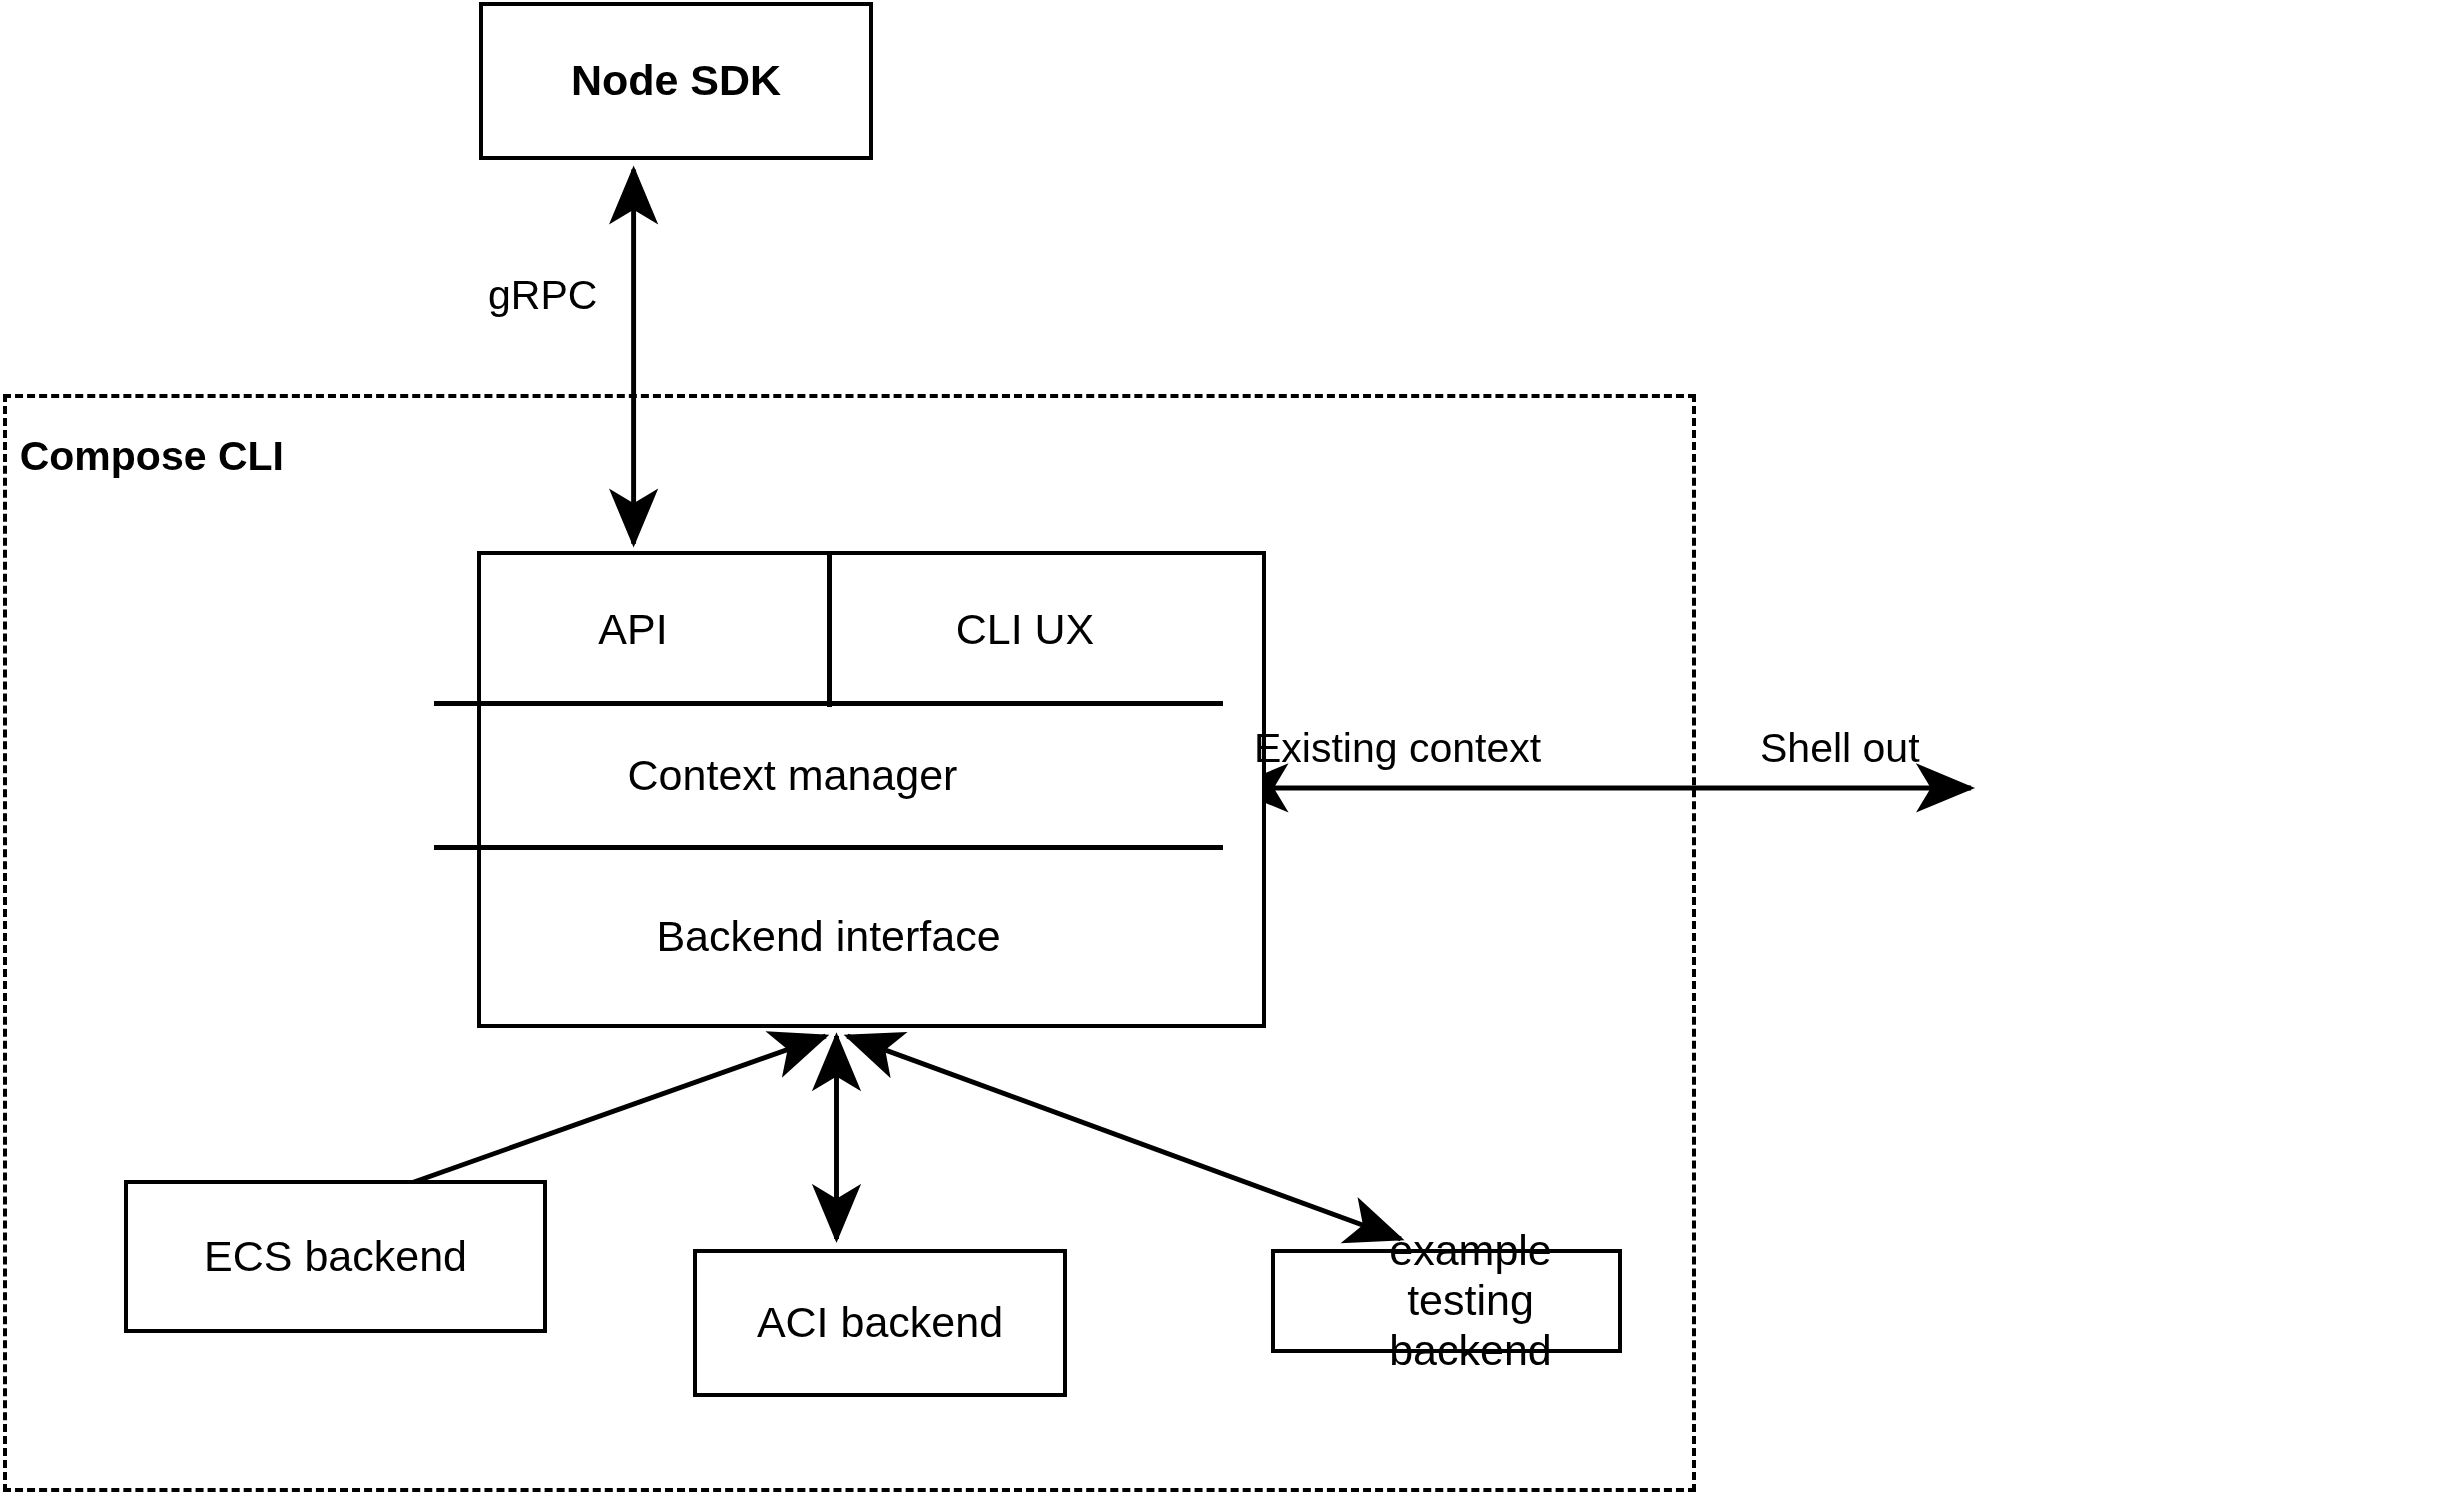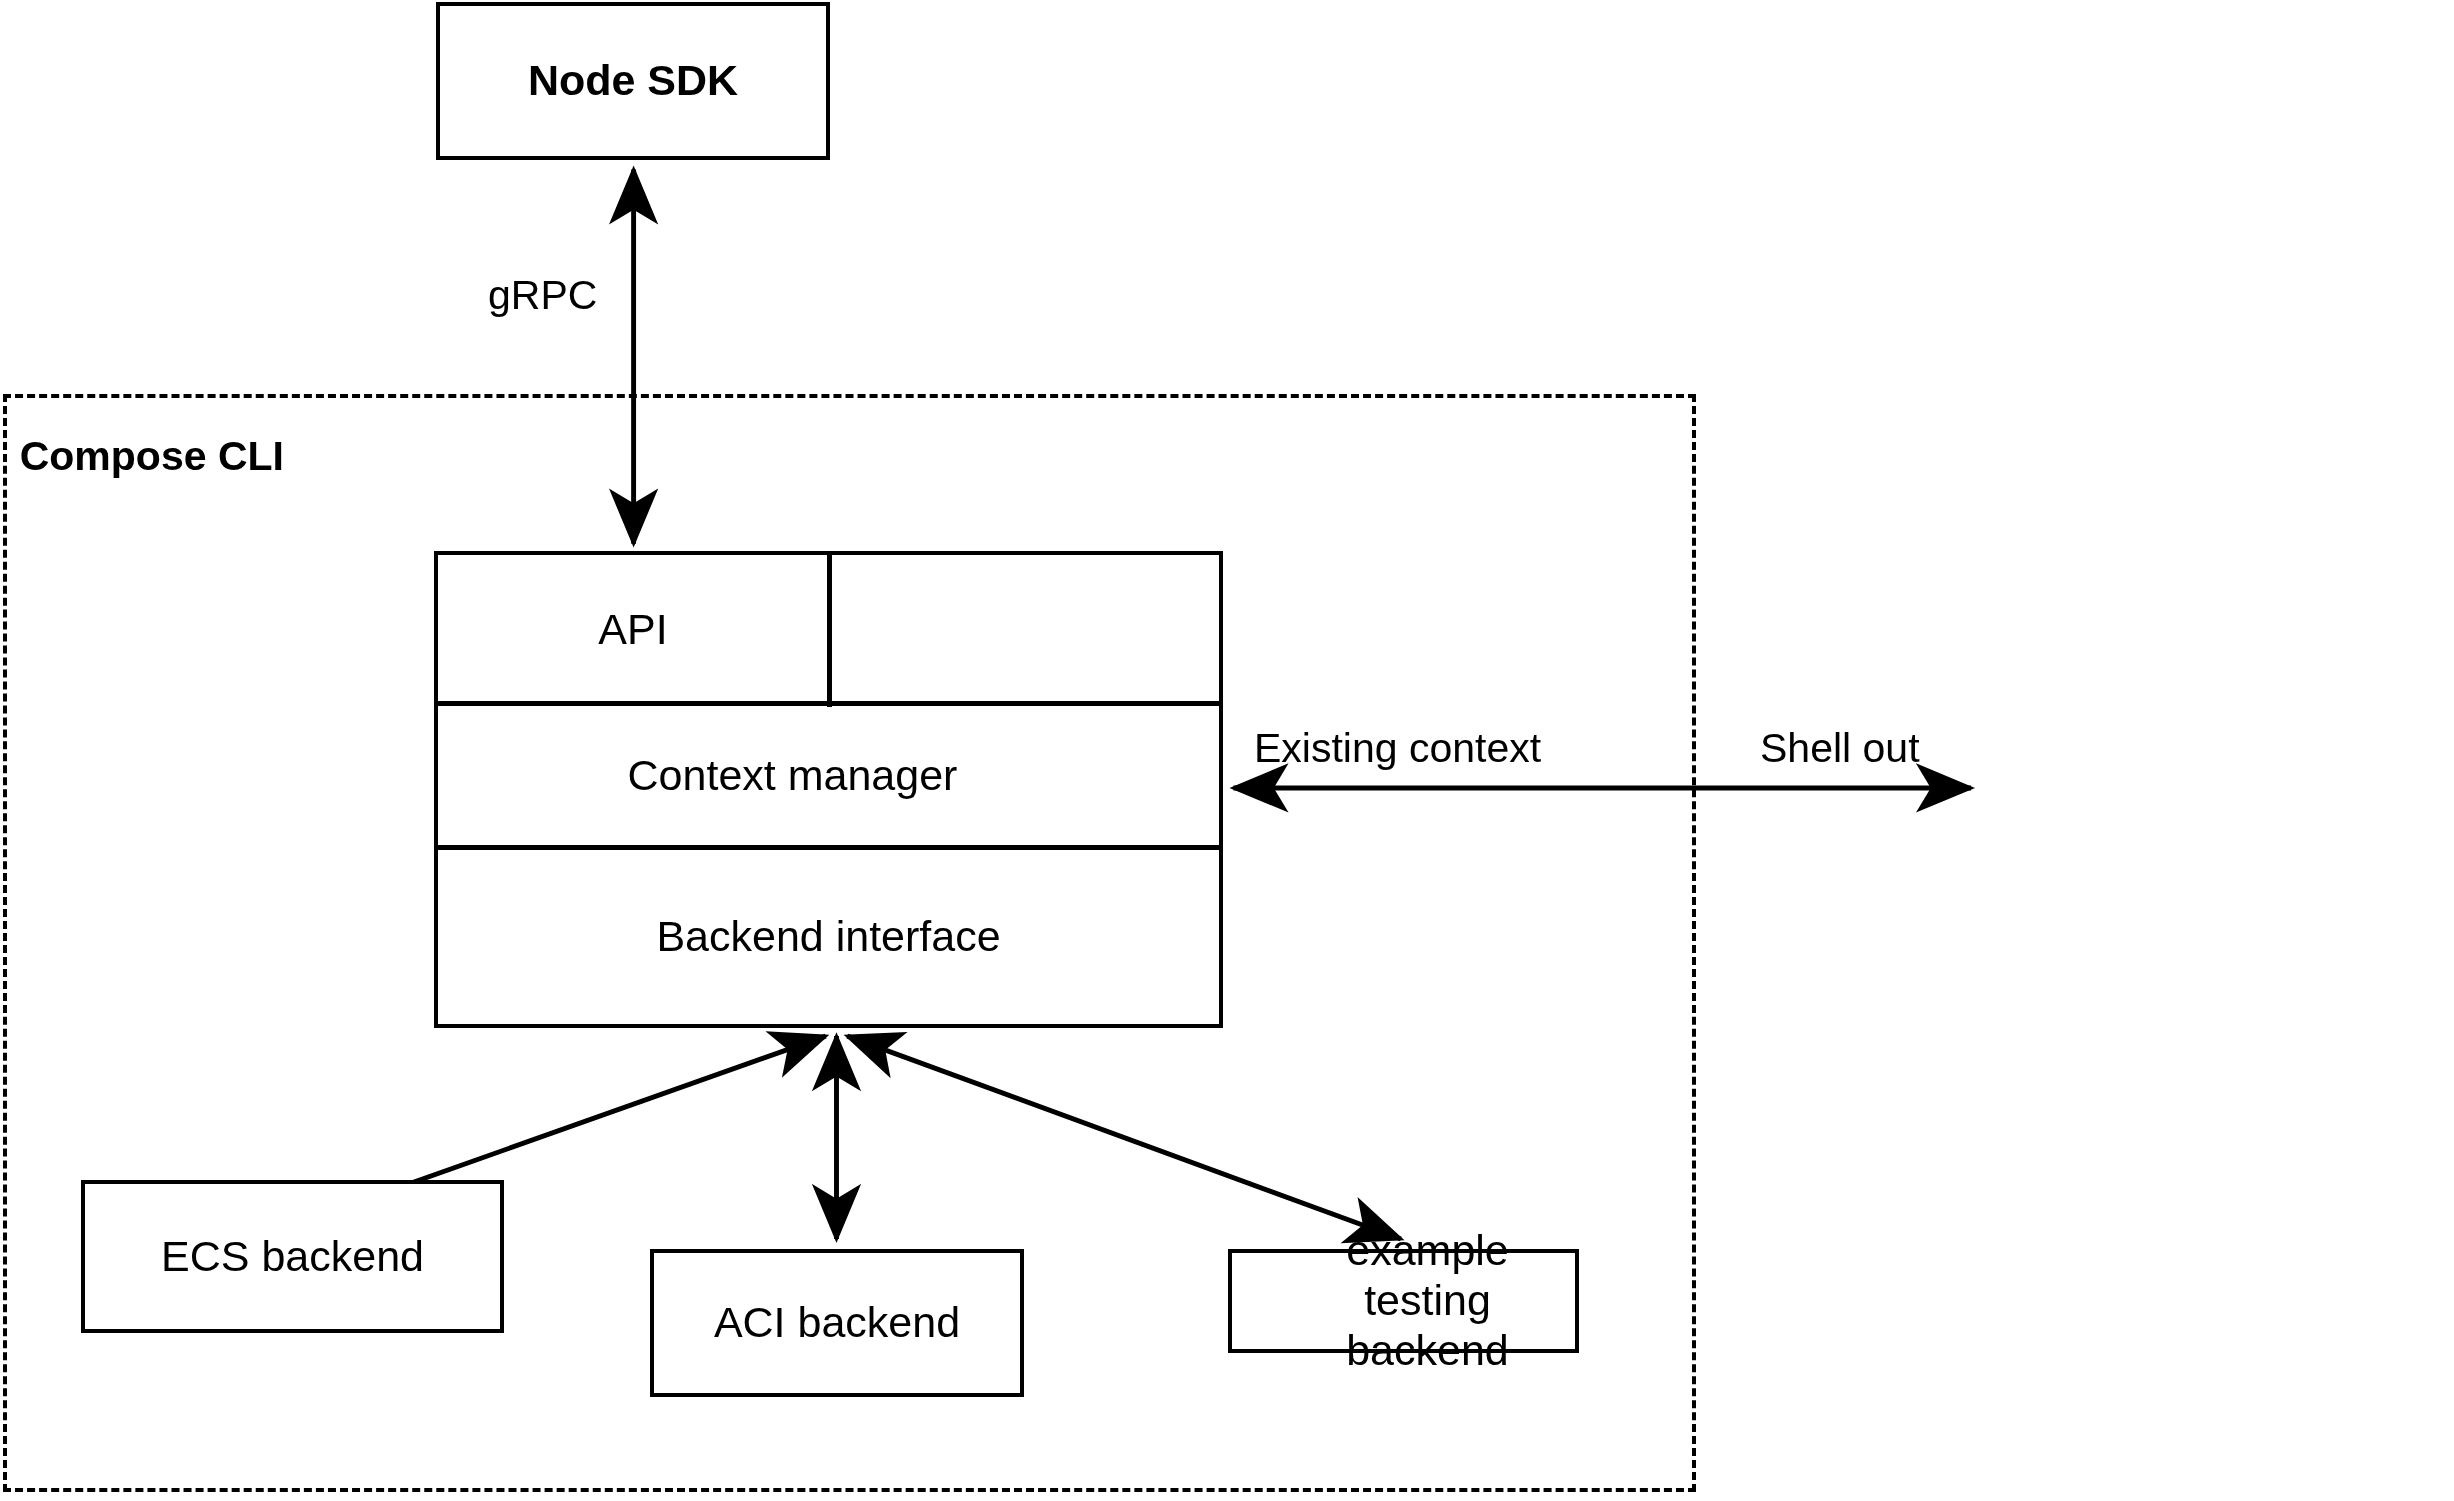--- a/index.html
+++ b/index.html
@@ -26,20 +26,21 @@
     position: absolute;
     box-sizing: border-box;
     border: 4.9px solid #000000;
     background: #ffffff;
     display: flex;
     align-items: center;
     justify-content: center;
     text-align: center;
     color: #000000;
     line-height: 1.16;
+    margin-left: 43px;
   }
   .node-label {
     display: block;
     white-space: pre-line;
     padding: 0 9.9px;
   }
   .bold-node {
     font-weight: bold;
   }
   .stack-cell {
@@ -118,20 +119,23 @@
   <div style="position:absolute; left:434px; top:701px; width:789px; height:4.9px; background:#000000;"></div>
 
   <div style="position:absolute; left:434px; top:845px; width:789px; height:4.9px; background:#000000;"></div>
 
   <div style="position:absolute; left:827px; top:551px; width:4.9px; height:156px; background:#000000;"></div>
 
   <div class="stack-cell fs-44" style="left:439px; top:556px; width:388px; height:146px;">
     <span class="node-label">API</span>
   </div>
 
+  <div class="stack-cell fs-44" style="left:832px; top:556px; width:386px; height:146px;">
+    <span class="node-label">CLI UX</span>
+  </div>
 
   <div class="stack-cell fs-44" style="left:439px; top:706px; width:707px; height:139px;">
     <span class="node-label">Context manager</span>
   </div>
 
   <div class="stack-cell fs-44" style="left:439px; top:850px; width:779px; height:172px;">
     <span class="node-label">Backend interface</span>
   </div>
 
 

